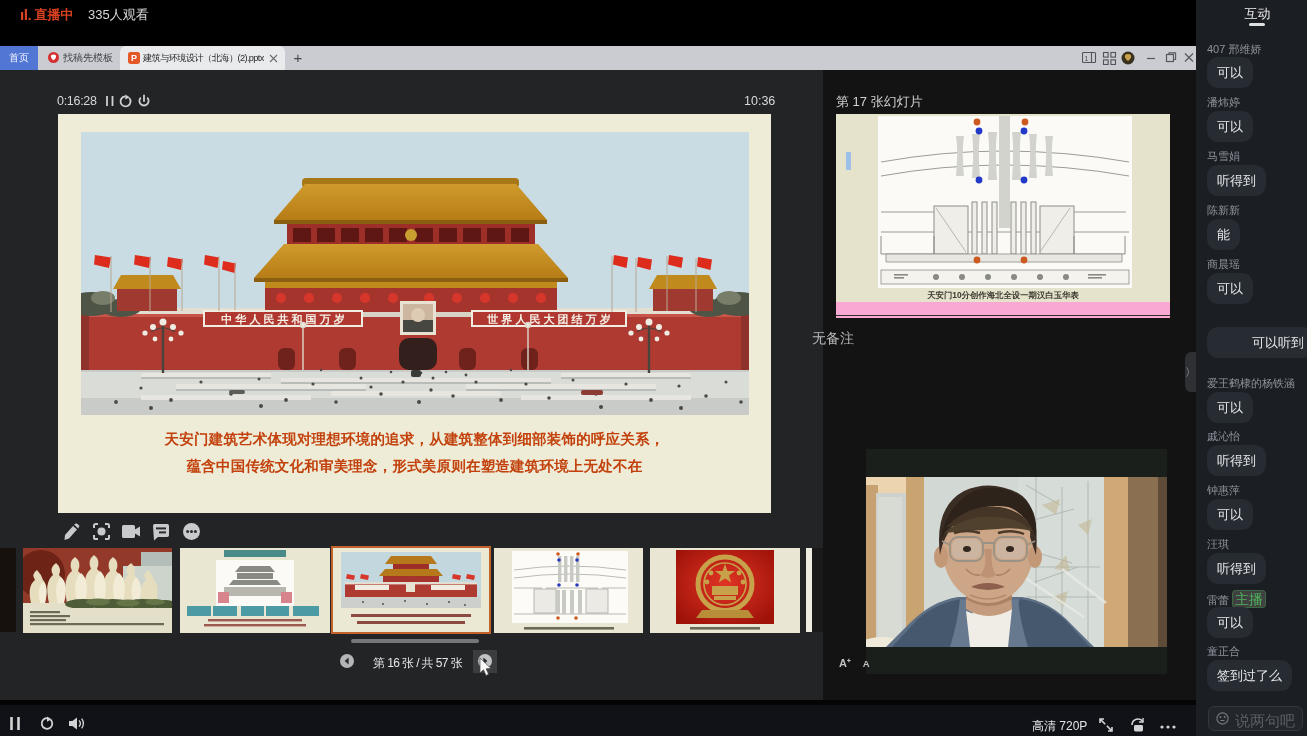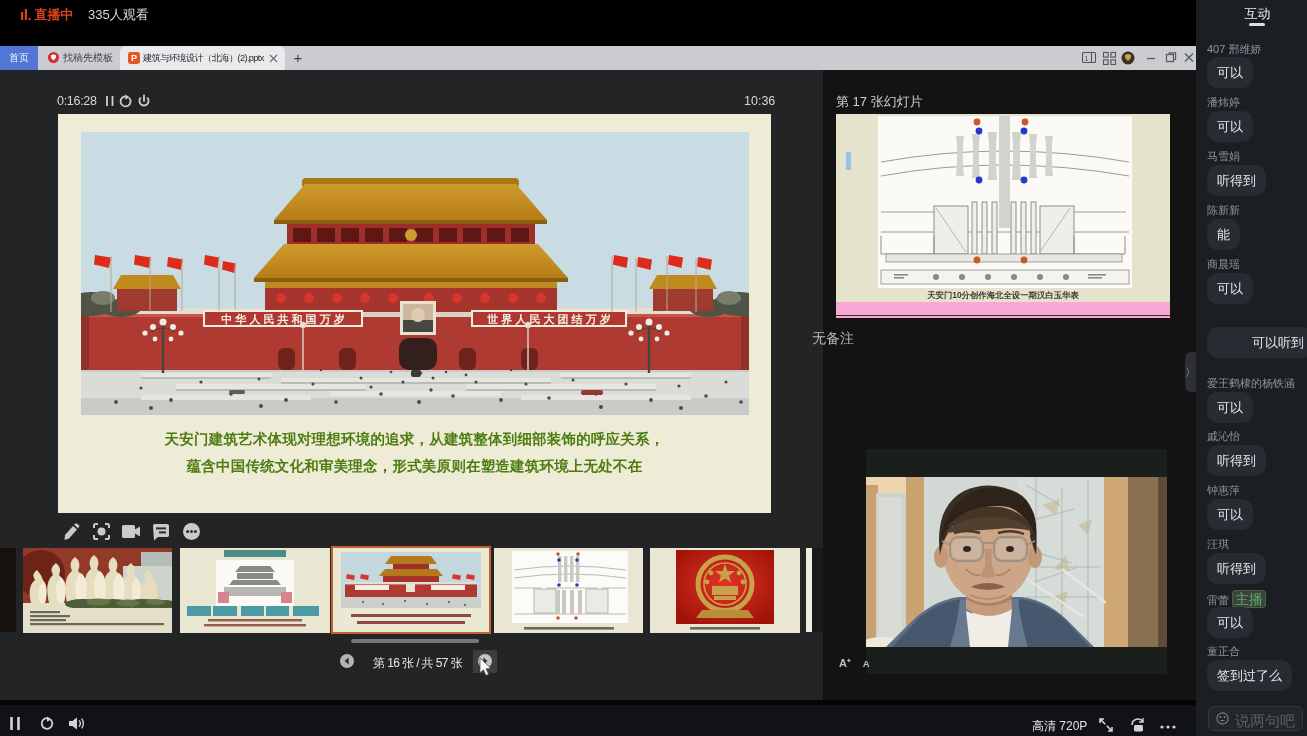--- a/index.html
+++ b/index.html
@@ -26,21 +26,21 @@
   #bottombar { left:0; top:705px; width:1196px; height:31px; background:#111217; }
   #blackline { left:0; top:700px; width:1196px; height:5px; background:#050506; }
   #sidebar { left:1196px; top:0; width:111px; height:736px; background:#1b1e23; }
 
   
   #timer { left:57px; top:94px; color:#d7d8d9; font-size:12.5px; letter-spacing:-0.3px; }
   #timerico { left:104px; top:93px; }
   #clock { left:744px; top:94px; color:#d7d8d9; font-size:12.5px; }
   #slide { left:58px; top:114px; width:713px; height:399px; background:#eeebd6; }
   #photo { left:81px; top:132px; width:668px; height:283px; }
-  .slidetext { left:58px; width:713px; text-align:center; color:#4d7c0f; font-size:14.5px; font-weight:bold; letter-spacing:0.2px; }
+  .slidetext { left:58px; width:713px; text-align:center; color:#c2410c; font-size:14.5px; font-weight:bold; letter-spacing:0.2px; }
 
   
   .thumb { top:548px; height:85px; background:#e8e6d2; overflow:hidden; }
 
   
   .uname { color:#8f959d; font-size:11px; white-space:nowrap; }
   .bubble { left:1207px; background:#272b32; color:#e7e9eb; font-size:13px; border-radius:11px; padding:7px 10px 6px; white-space:nowrap; }
 </style>
 </head>
 <body>

